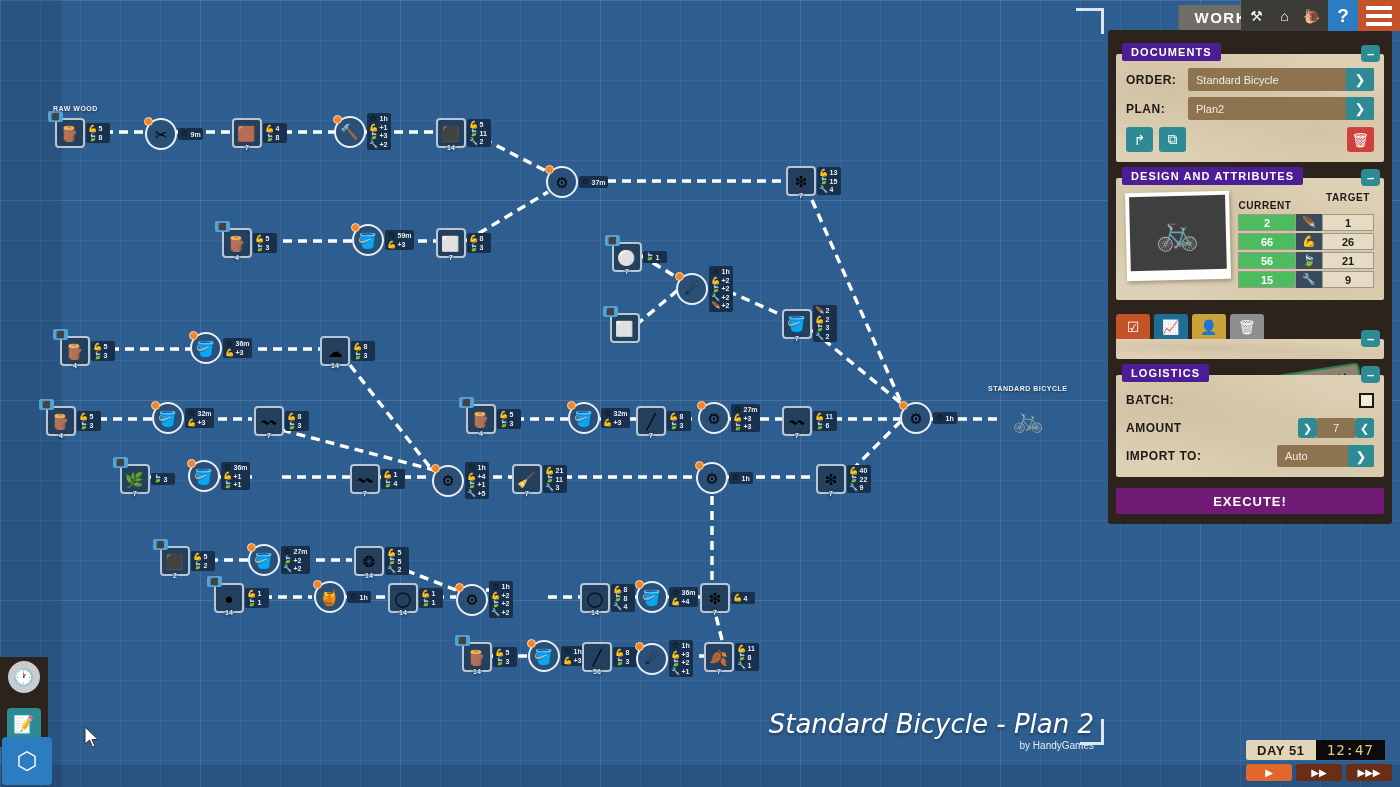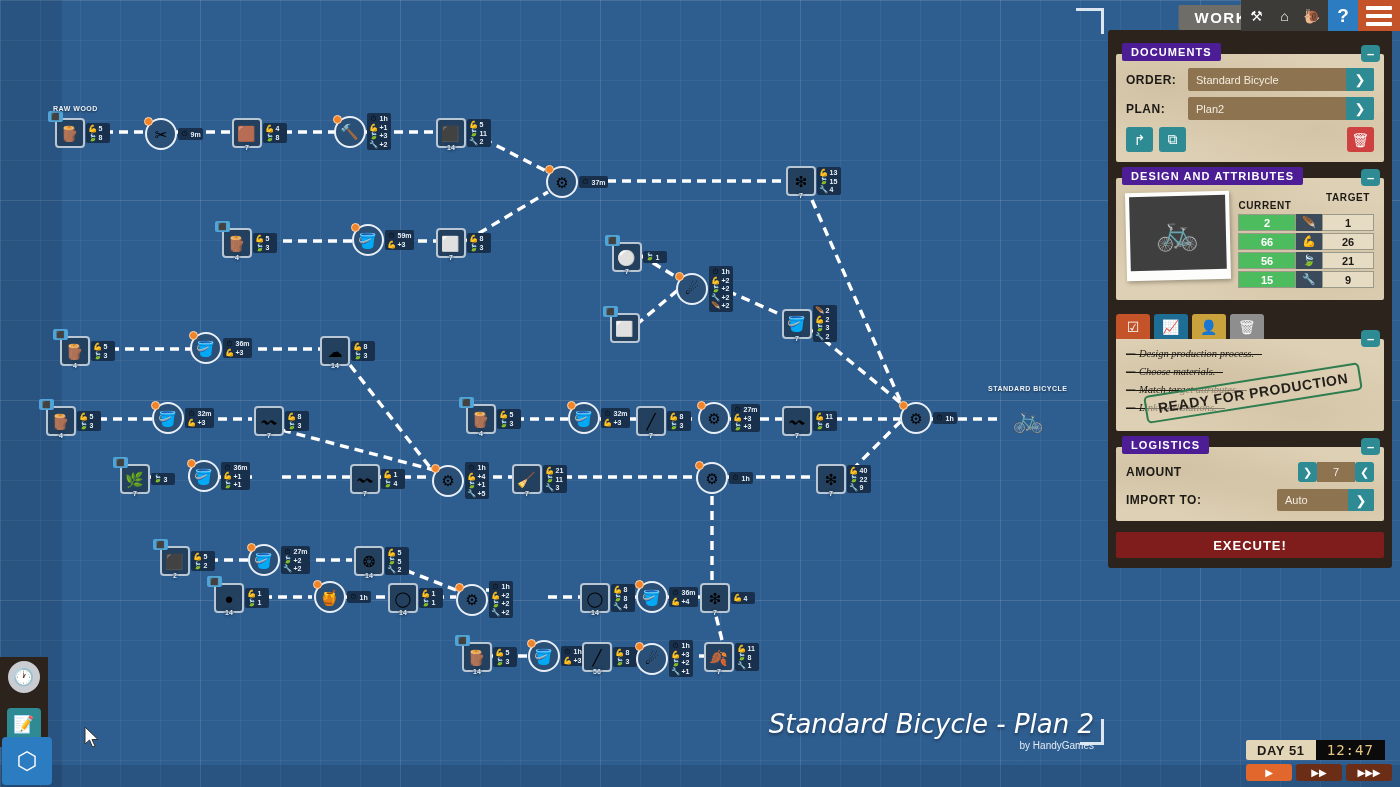--- a/index.html
+++ b/index.html
@@ -199,21 +199,21 @@
   .stepper{display:flex;align-items:center;}
   .stepbtn{width:19px;height:20px;border-radius:3px;background:#2e8b93;color:#fff;
     display:flex;align-items:center;justify-content:center;font-size:11px;cursor:pointer;}
   .stepval{width:38px;height:20px;background:#8d7350;color:#f4ece0;font-size:11px;
     display:flex;align-items:center;justify-content:center;}
   .imp-dd{width:97px;height:22px;background:#8d7350;border-radius:2px;position:relative;
     display:flex;align-items:center;cursor:pointer;}
   .imp-dd .dv{font-size:11px;color:#f4ece0;padding-left:8px;}
   .imp-dd .dd-arrow{width:26px;height:22px;}
   .exec{
-    margin-top:11px;width:100%;height:26px;background:#7f1d1d;border-radius:2px;color:#fff;
+    margin-top:11px;width:100%;height:26px;background:#701a75;border-radius:2px;color:#fff;
     font-size:13px;font-weight:bold;letter-spacing:1px;display:flex;align-items:center;
     justify-content:center;cursor:pointer;
   }
 
   
   #plantitle{position:absolute;right:306px;bottom:36px;text-align:right;z-index:6;}
   #plantitle .t{font-size:26px;color:#fff;font-family:"DejaVu Sans",sans-serif;font-style:italic;
      text-shadow:0 2px 3px rgba(0,0,0,.35);white-space:nowrap;}
   #plantitle .by{font-size:10px;color:#e3ecf5;margin-top:1px;}
 
@@ -1239,34 +1239,32 @@
 
   <div class="sect" style="margin-top:14px;">
     <div class="sect-min" style="top:16px;">–</div>
     <div class="tabrow">
       <div class="ctab t1">☑</div>
       <div class="ctab t2">📈</div>
       <div class="ctab t3">👤</div>
       <div class="ctab t4">🗑</div>
     </div>
     <div class="check-card">
-      <div id="checklist-items">
-          <div class="ckitem"><span>Design production process.</span></div>
-          <div class="ckitem"><span>Choose materials.</span></div>
-          <div class="ckitem"><span>Match target attributes.</span></div>
-          <div class="ckitem"><span>Link workstations.</span></div>
-        </div>
       <div class="stamp">READY FOR PRODUCTION</div>
     </div>
   </div>
 
   <div class="sect">
     <div class="sect-hd">LOGISTICS</div>
     <div class="sect-min">–</div>
     <div class="card">
+      <div class="lg-row">
+        <div class="lg-lab">BATCH:</div>
+        <div class="chk"></div>
+      </div>
       <div class="lg-row">
         <div class="lg-lab">AMOUNT</div>
         <div class="stepper">
           <div class="stepbtn">❯</div>
           <div class="stepval">7</div>
           <div class="stepbtn">❮</div>
         </div>
       </div>
       <div class="lg-row" style="margin-bottom:0;">
         <div class="lg-lab">IMPORT TO:</div>

